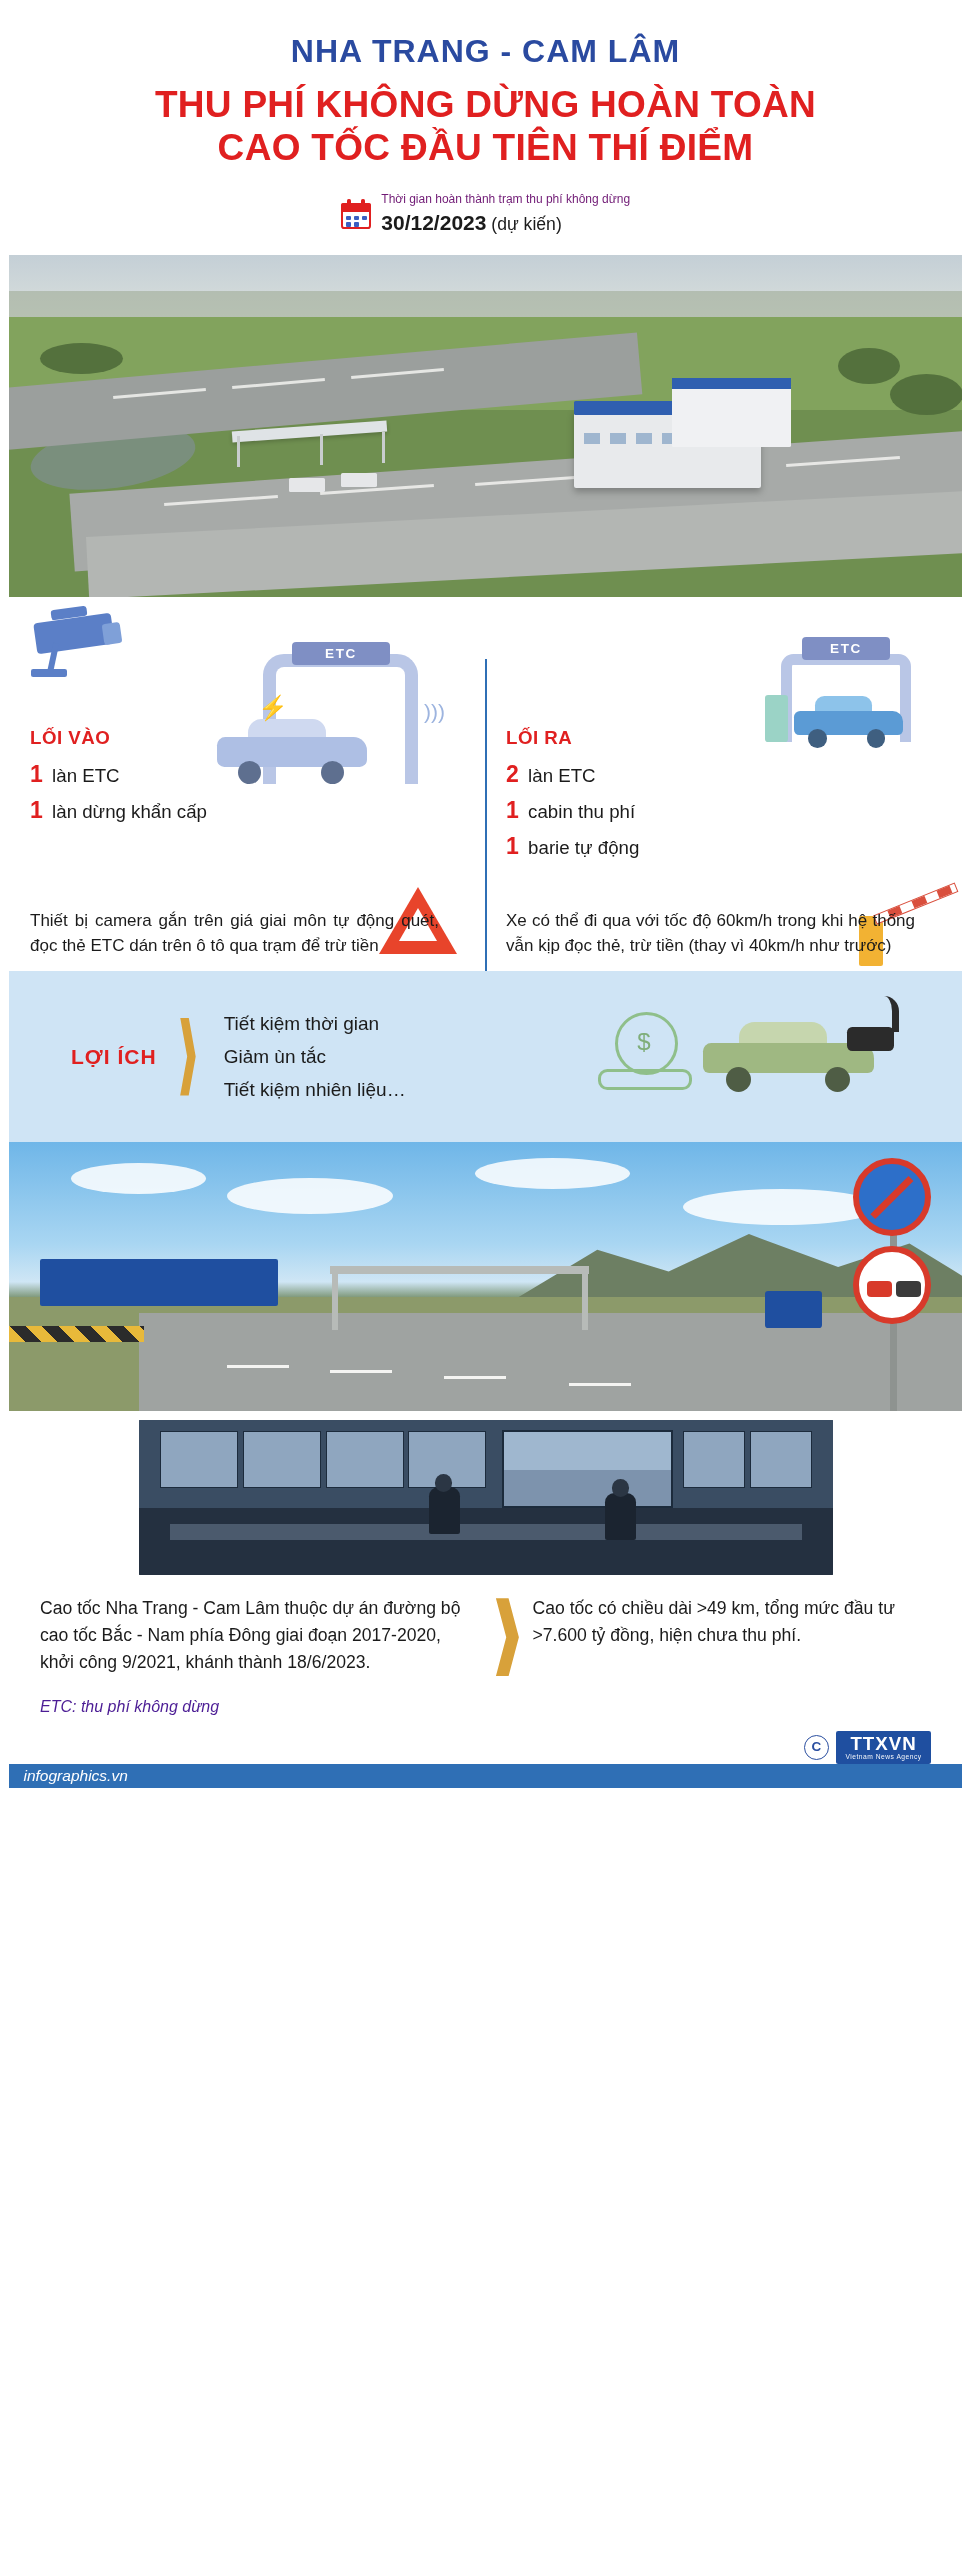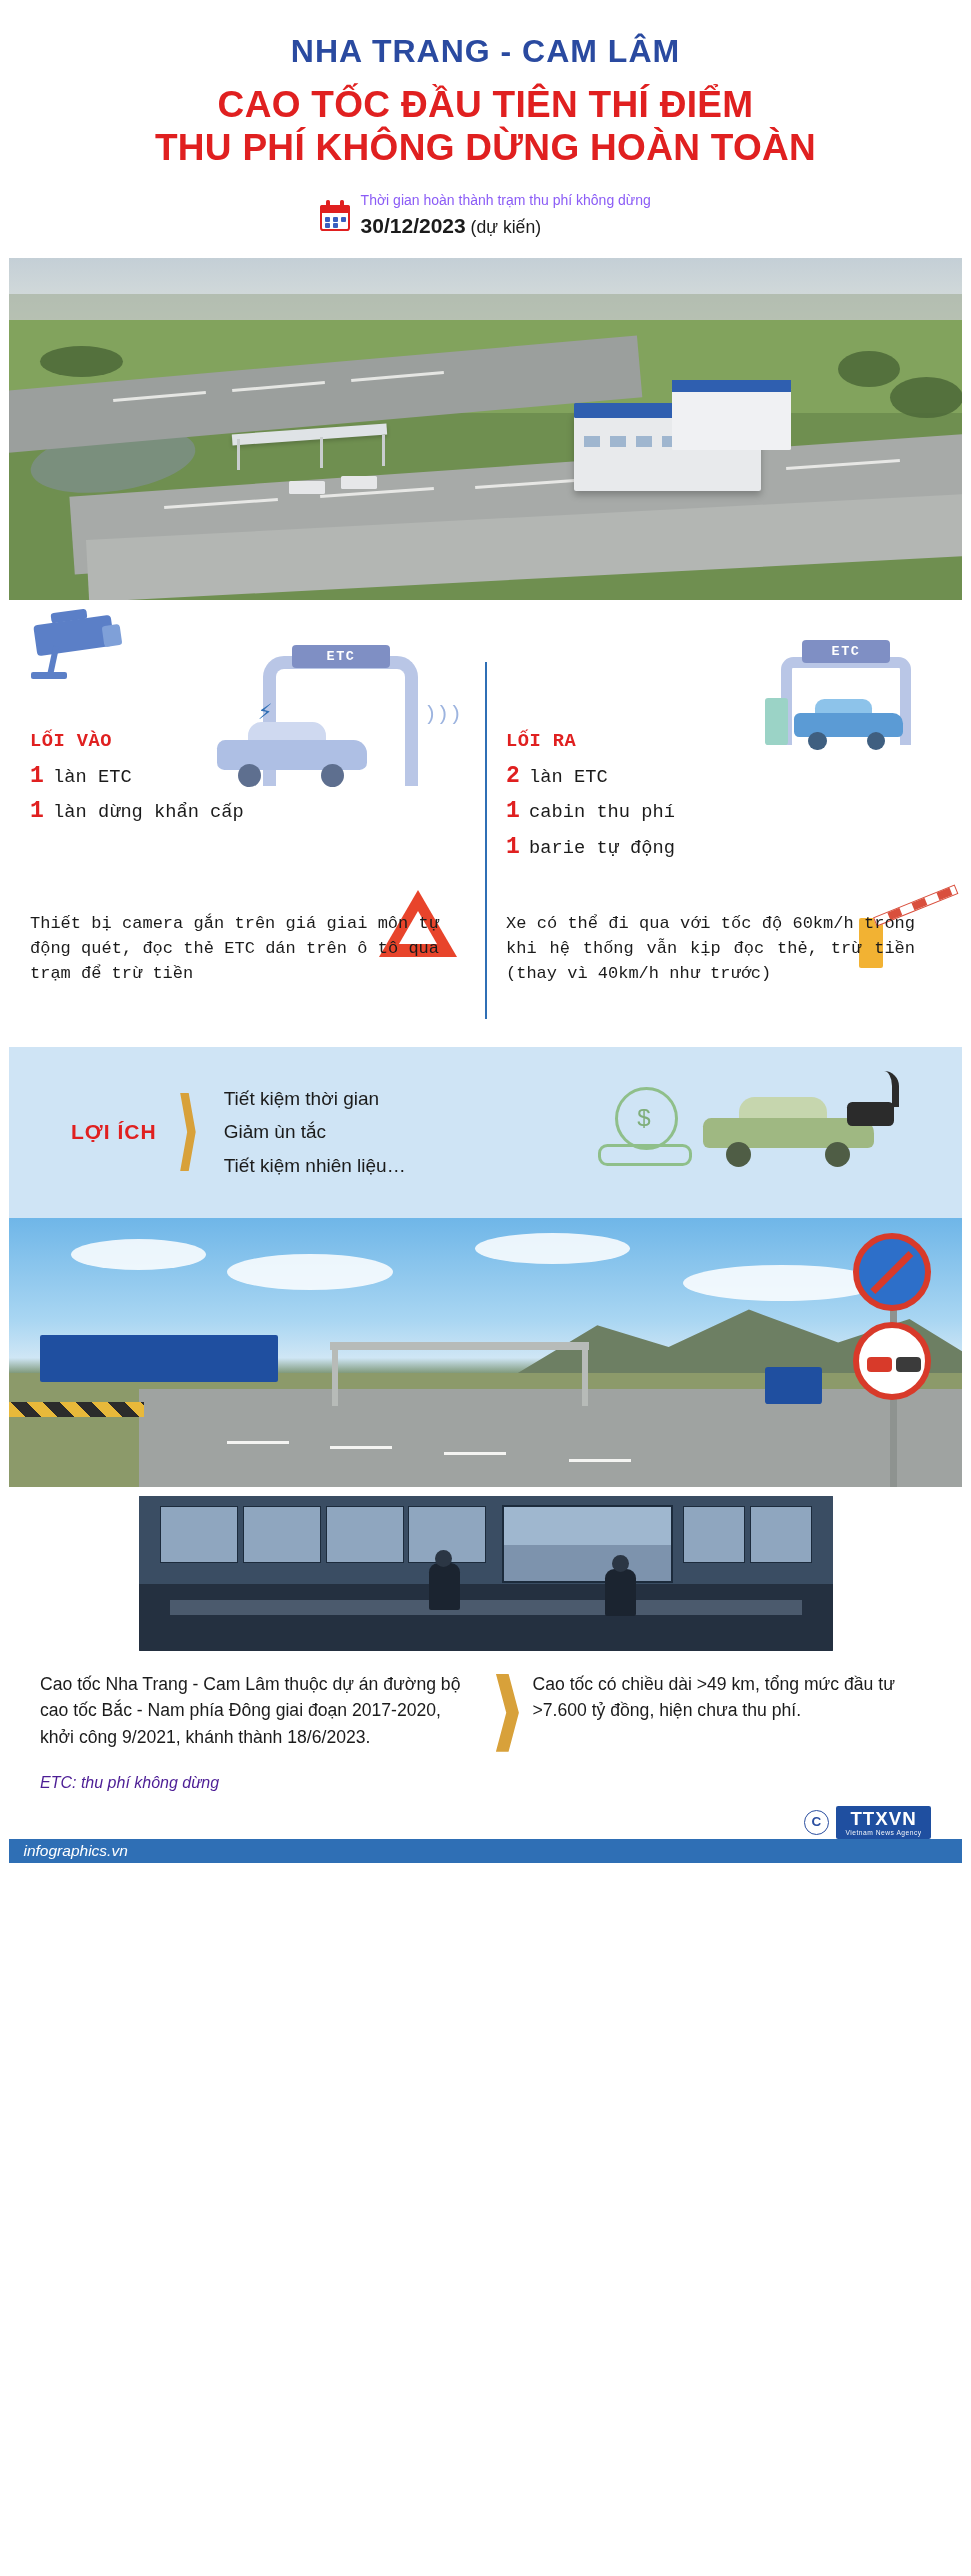--- a/index.html
+++ b/index.html
@@ -73,21 +73,21 @@
   .cal-icon .peg.p1{left:6.2px;}
   .cal-icon .peg.p2{left:19.7px;}
   .cal-icon .dot{position:absolute;width:4.7px;height:4.7px;background:#3b5fc0;border-radius:1px;}
   .cal-icon .d1{left:5.2px;top:16.6px;}
   .cal-icon .d2{left:13px;top:16.6px;}
   .cal-icon .d3{left:21px;top:16.6px;}
   .cal-icon .d4{left:5.2px;top:23px;}
   .cal-icon .d5{left:13px;top:23px;}
 
   .date-text{ text-align:left; }
-  .date-line1{ font-size:14px; color:#8b5cf6; line-height:1.25; }
+  .date-line1{ font-size:12px; color:#701a75; line-height:1.25; }
   .date-line2{ font-size:17.6px; color:#1b1b1b; line-height:1.3; margin-top:2.1px;}
   .date-line2 b{ font-size:21px; font-weight:bold;}
 
   
   .photo1{
     position:relative;
     width:953px;
     height:342px;
     overflow:hidden;
     background:linear-gradient(to bottom,#b9c4c9 0%,#cfd6d4 18%,#8fa36d 30%,#6f8a52 48%,#7b9259 62%,#93a87a 100%);
@@ -127,23 +127,22 @@
   .p1-pole{position:absolute;width:3.1px;background:#c9cdcf;}
   .p1-trees{position:absolute;border-radius:50%;background:#4f6b3a;opacity:.9;}
   .p1-truck{position:absolute;width:36px;height:13.5px;background:#e6e7e9;border-radius:1.6px;}
 
   
   .etc-section{
     position:relative;
     width:953px;
     background:#ffffff;
     padding:33px 0 0 0;
-    height:447px;
+    height:374px;
     box-sizing:border-box;
-    font-family:Liberation Mono, monospace;
   }
   .cam-icon{
     position:absolute;left:15.5px;top:10.4px;width:114px;height:78px;
   }
   .cam-body{position:absolute;left:10.4px;top:10.4px;width:78px;height:31px;background:#5b7fc7;border-radius:4.1px;transform:rotate(-8deg);}
   .cam-lens{position:absolute;left:78px;top:15.5px;width:17.6px;height:21px;background:#7fa0d8;border-radius:3.1px;transform:rotate(-8deg);}
   .cam-top{position:absolute;left:26px;top:1px;width:36px;height:10.4px;background:#5b7fc7;border-radius:3.1px;transform:rotate(-8deg);}
   .cam-arm{position:absolute;left:25px;top:36px;width:6.2px;height:31px;background:#5b7fc7;transform:rotate(12deg);}
   .cam-base{position:absolute;left:6.2px;top:62px;width:36px;height:7.3px;background:#5b7fc7;border-radius:2.1px;}
 
@@ -334,22 +333,22 @@
 </style>
 </head>
 <body>
 
 <div class="page">
 <div class="inner">
 
   <div class="header">
     <div class="title-main">NHA TRANG - CAM LÂM</div>
     <div class="title-red">
+      <span class="l2">THU PHÍ KHÔNG DỪNG HOÀN TOÀN</span>
       <span class="l2">CAO TỐC ĐẦU TIÊN THÍ ĐIỂM</span>
-      <span class="l2">THU PHÍ KHÔNG DỪNG HOÀN TOÀN</span>
     </div>
 
     <div class="date-row">
       <div class="cal-icon">
         <div class="cal-body"></div>
         <div class="cal-top"></div>
         <div class="peg p1"></div>
             <div class="peg p2"></div>
         <div class="dot d1"></div>
             <div class="dot d2"></div>

